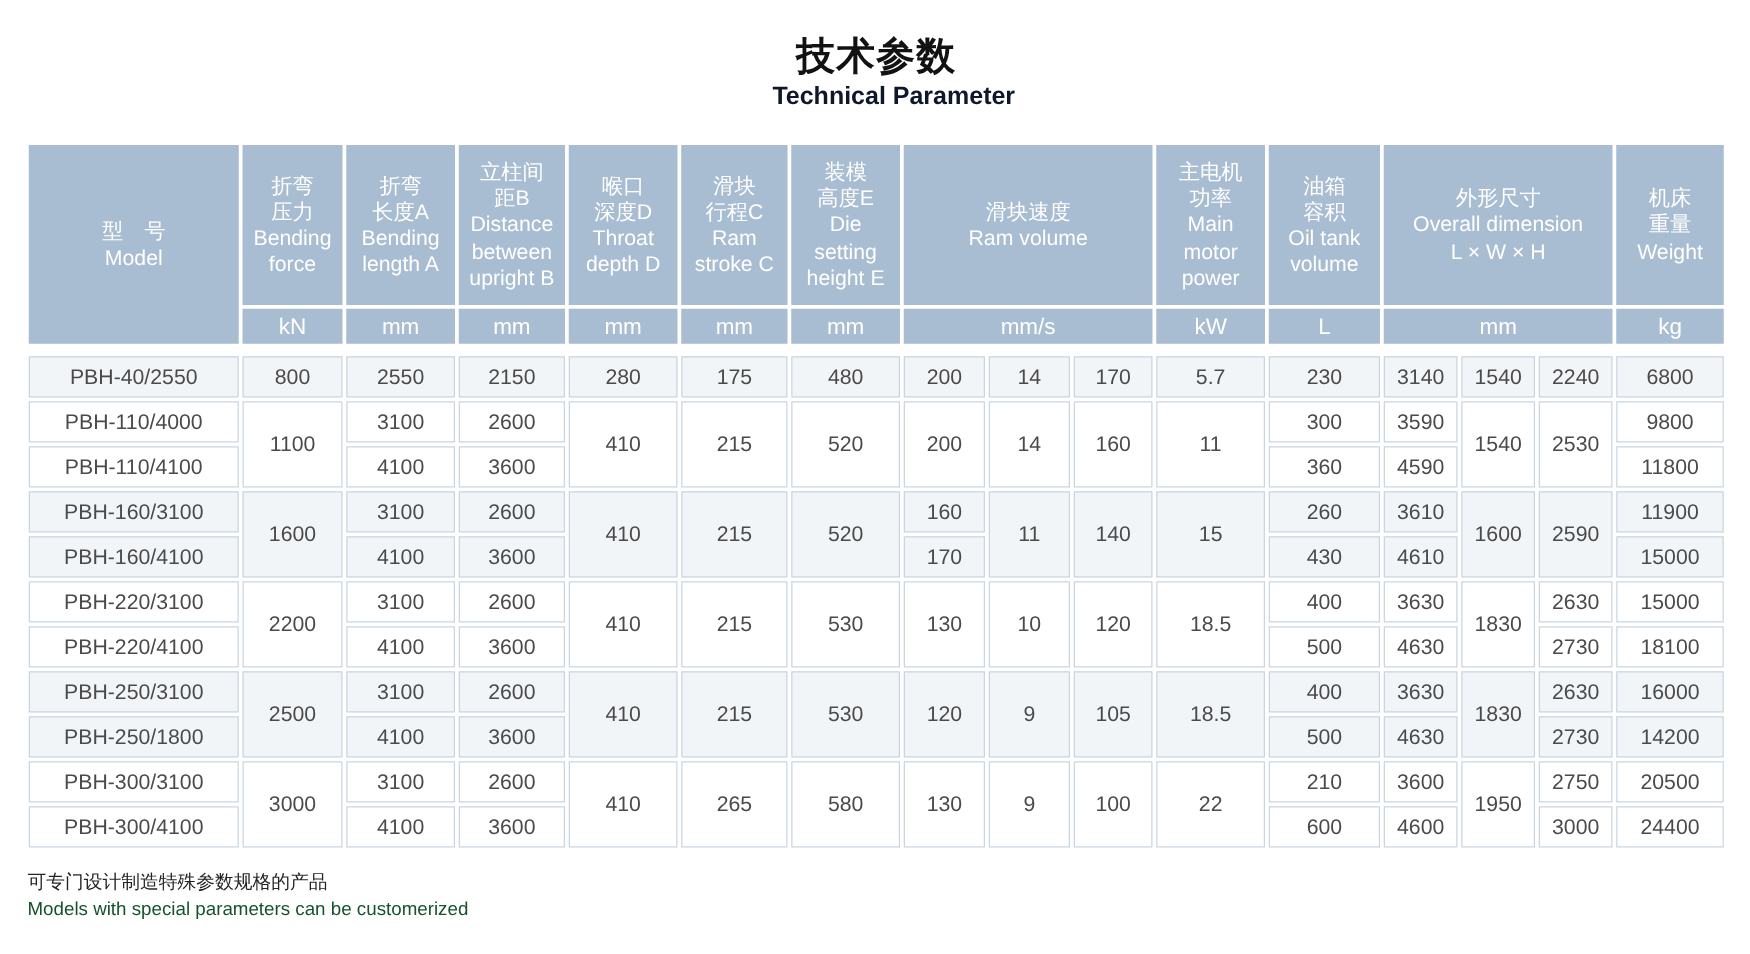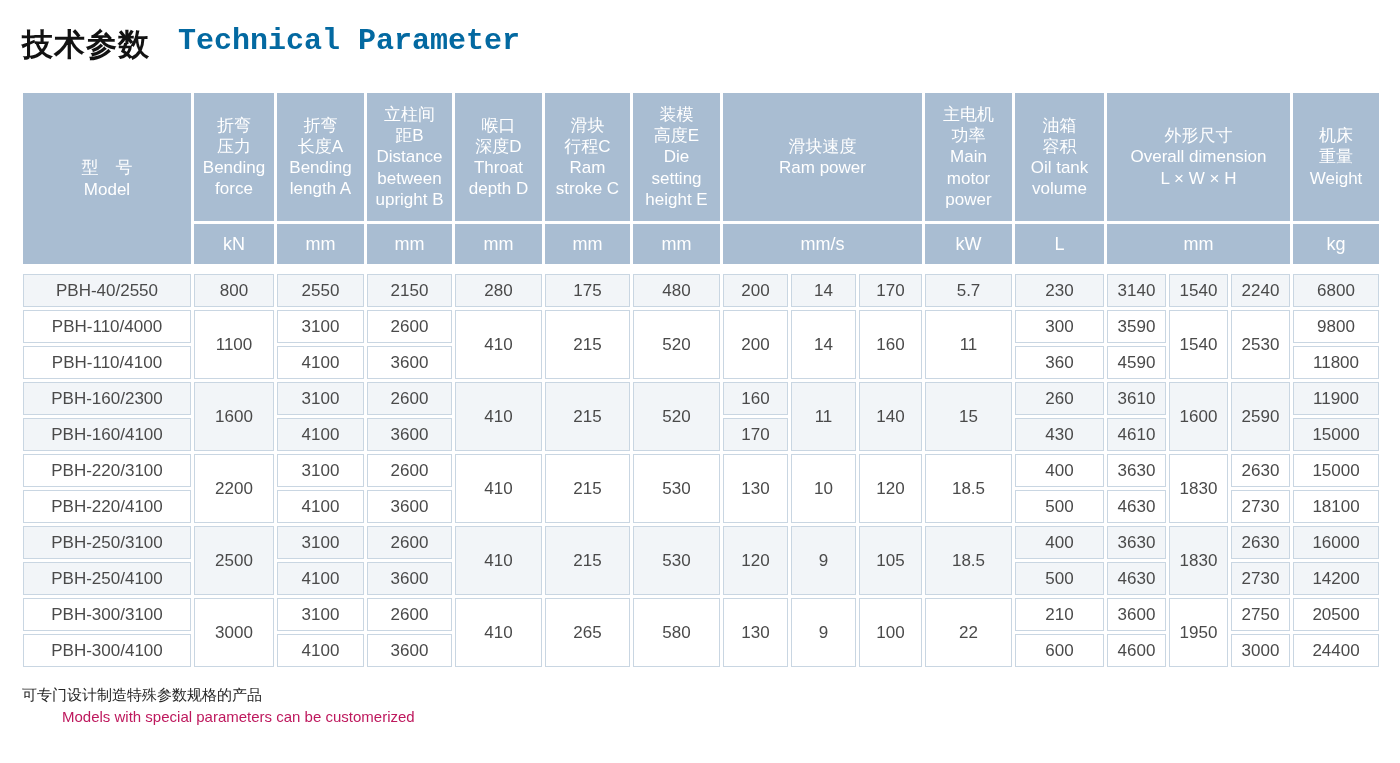--- a/index.html
+++ b/index.html
@@ -4,47 +4,47 @@
 <style>
   * { box-sizing: border-box; }
   html, body { margin: 0; padding: 0; }
   body {
     width: 1400px; height: 763px; background: #ffffff;
     font-family: "Liberation Sans", "DejaVu Sans", sans-serif;
     overflow: hidden;
   }
   .page { padding: 14px 20px 0 20px; }
 
-  .title-row { display: flex; align-items: flex-start; margin: 10px 0 24px 2px; }
+  .title-row { display: flex; align-items: center; margin: 10px 0 24px 2px; flex-direction: column; }
   .title-zh { font-size: 31px; font-weight: 700; color: #121212; letter-spacing: 1px; }
-  .title-en { font-size: 30px; font-weight: 600; color: #0369a1; margin-left: 28px; font-family: Liberation Mono, monospace; }
+  .title-en { font-size: 20px; font-weight: 600; color: #0f172a; margin-left: 28px; }
 
   table.params {
     border-collapse: separate; border-spacing: 3px;
     table-layout: fixed; width: 1360px;
   }
   table.params th {
     background: #a9bdd2; color: #ffffff; font-weight: 400;
     font-size: 17px; line-height: 1.24; text-align: center; vertical-align: middle;
     padding: 3px 1px; white-space: pre-line;
   }
   table.params th.main-h { height: 128px; }
-  tr.units th { height: 40px; font-size: 18px; padding: 2px 0; }
+  tr.units th { height: 28px; font-size: 18px; padding: 2px 0; }
 
   table.params td {
     background: #ffffff; border: 1px solid #c9d6e2;
     font-size: 17px; color: #4a4a4a; text-align: center; vertical-align: middle;
     height: 33px; padding: 0 2px;
   }
   td.model { text-align: left; padding-left: 13px; }
   tr.alt td { background: #f2f5f8; }
   tr.spacer td { background: transparent; border: none; height: 4px; padding: 0; }
 
   .footnote { margin: 14px 0 0 2px; font-size: 15px; line-height: 1.45; color: #242424; }
-  .footnote .fn-en { color: #be185d; margin-left: 40px; }
+  .footnote .fn-en { color: #14532d; }
 </style>
 </head>
 <body>
 
 <div class="page">
 
   <div class="title-row">
     <span class="title-zh">技术参数</span>
     <span class="title-en">Technical Parameter</span>
   </div>
@@ -93,21 +93,21 @@
       <th class="main-h">滑块
 行程C
 Ram
 stroke C</th>
       <th class="main-h">装模
 高度E
 Die
 setting
 height E</th>
       <th class="main-h" colspan="3">滑块速度
-Ram power</th>
+Ram volume</th>
       <th class="main-h">主电机
 功率
 Main
 motor
 power</th>
       <th class="main-h">油箱
 容积
 Oil tank
 volume</th>
       <th class="main-h" colspan="3">外形尺寸
@@ -177,21 +177,21 @@
     <tr>
       <td class="model">PBH-110/4100</td>
       <td>4100</td>
       <td>3600</td>
       <td>360</td>
       <td>4590</td>
       <td>11800</td>
     </tr>
 
     <tr class="alt">
-      <td class="model">PBH-160/2300</td>
+      <td class="model">PBH-160/3100</td>
       <td rowspan="2">1600</td>
       <td>3100</td>
       <td>2600</td>
       <td rowspan="2">410</td>
       <td rowspan="2">215</td>
       <td rowspan="2">520</td>
       <td>160</td>
       <td rowspan="2">11</td>
       <td rowspan="2">140</td>
       <td rowspan="2">15</td>
@@ -254,21 +254,21 @@
       <td rowspan="2">105</td>
       <td rowspan="2">18.5</td>
       <td>400</td>
       <td>3630</td>
       <td rowspan="2">1830</td>
       <td>2630</td>
       <td>16000</td>
     </tr>
 
     <tr class="alt">
-      <td class="model">PBH-250/4100</td>
+      <td class="model">PBH-250/1800</td>
       <td>4100</td>
       <td>3600</td>
       <td>500</td>
       <td>4630</td>
       <td>2730</td>
       <td>14200</td>
     </tr>
 
     <tr>
       <td class="model">PBH-300/3100</td>

